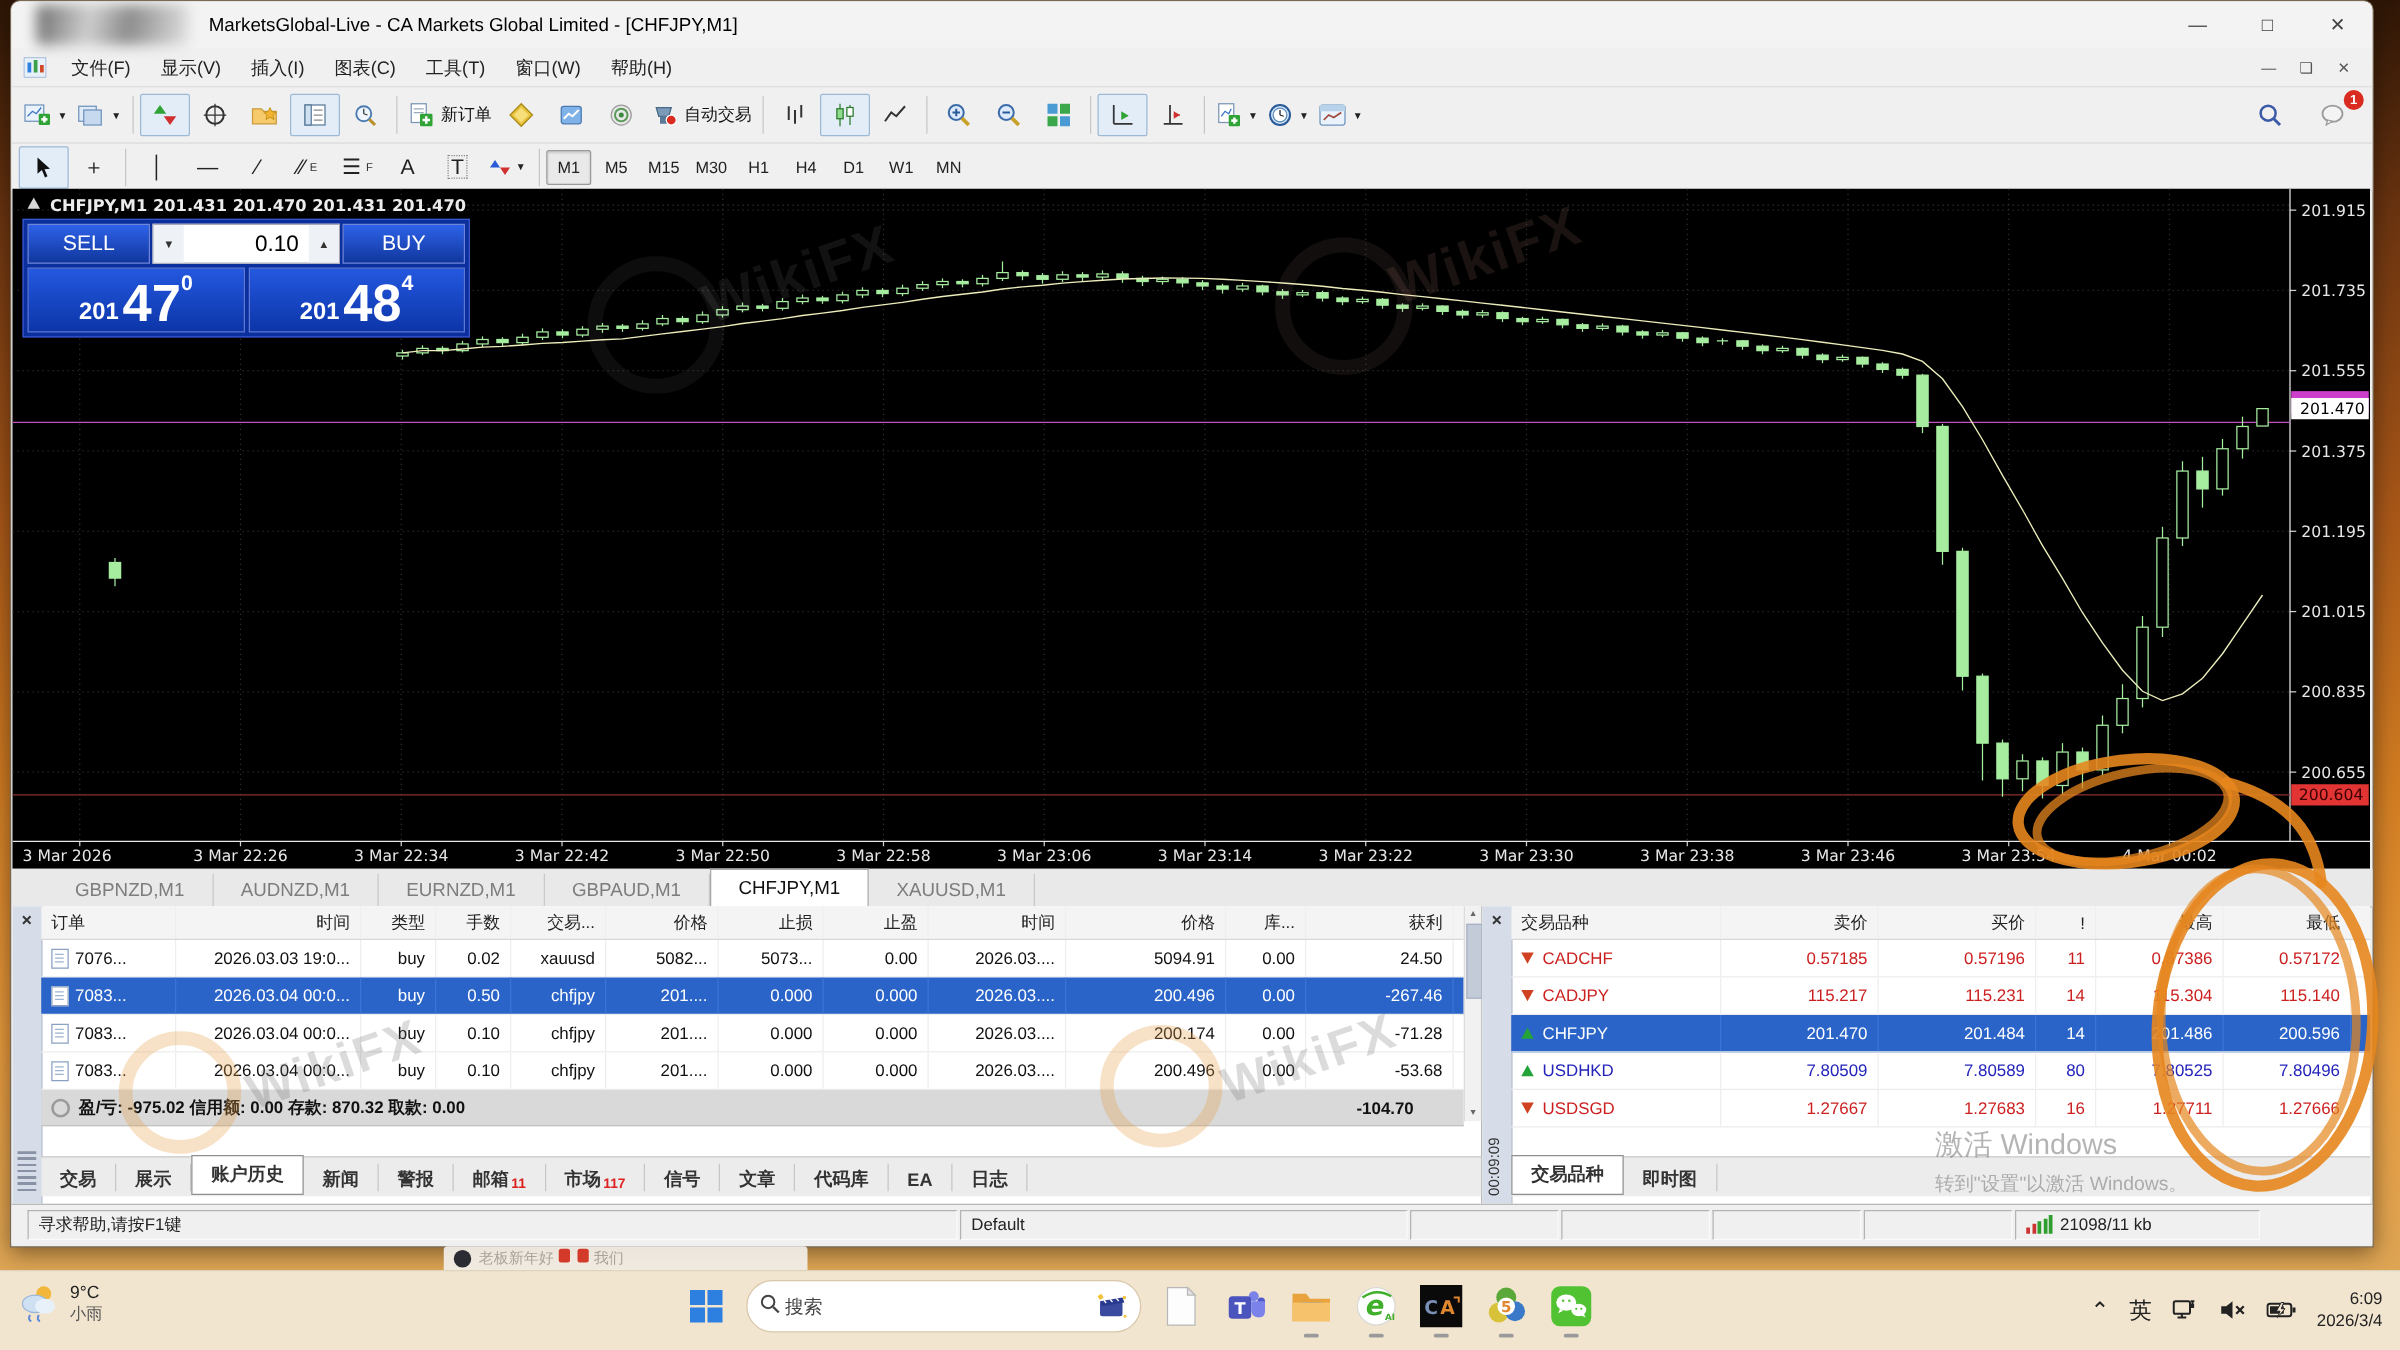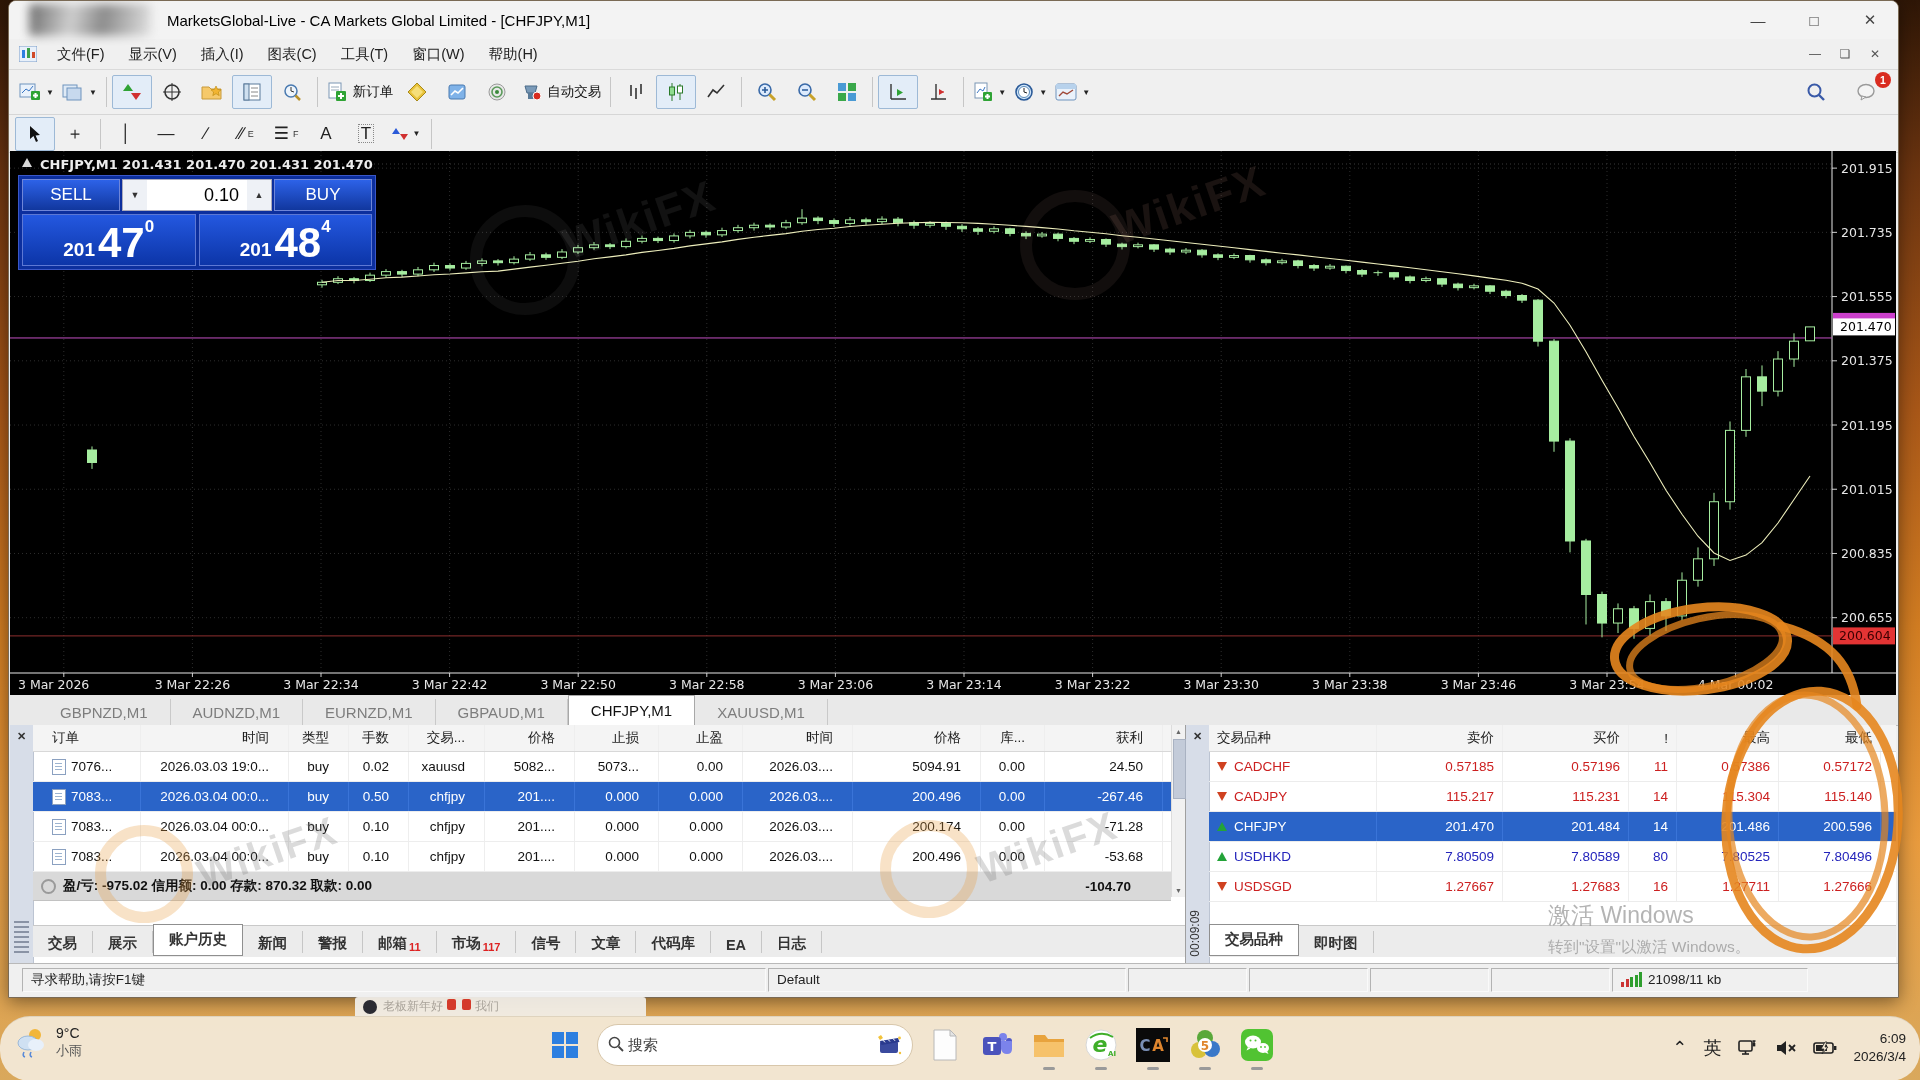--- a/index.html
+++ b/index.html
@@ -66,21 +66,21 @@
   #mwatch{flex:1;position:relative;background:#fff;}
   .gutter{position:absolute;left:0;top:0;width:23px;height:100%;background:#d7dde8;border-right:1px solid #bcc4d2;}
   .gclose{position:absolute;top:4px;left:4px;width:15px;height:15px;font-size:11px;color:#333;display:flex;
     align-items:center;justify-content:center;font-weight:bold;}
   .gstripes{position:absolute;left:4px;bottom:8px;width:15px;height:34px;
     background:repeating-linear-gradient(180deg,#8a93a5 0 2px,transparent 2px 5px);}
   .gtimer{position:absolute;left:2px;bottom:6px;writing-mode:vertical-rl;transform:rotate(180deg);
     font-size:12px;color:#333;}
   .trow{display:grid;align-items:center;height:29px;border-bottom:1px solid #ededed;font-size:13.5px;color:#111;}
   .thead{height:26px;background:#f4f4f4;border-bottom:1px solid #d8d8d8;color:#222;}
-  .tcell{padding:0 19px;text-align:right;overflow:hidden;white-space:nowrap;border-right:1px solid #eeeeee;height:100%;
+  .tcell{padding:0 8px;text-align:right;overflow:hidden;white-space:nowrap;border-right:1px solid #eeeeee;height:100%;
     display:flex;align-items:center;justify-content:flex-end;}
   .tcell.first{justify-content:flex-start;}
   .trow.selected{background:#2a64c8;color:#fff;}
   .trow.selected .tcell{border-right-color:#3a74d8;}
   .doc-ico{width:12px;height:14px;background:#fff;border:1px solid #8aa0c0;margin-right:5px;position:relative;flex:0 0 12px;}
   .doc-ico:before{content:"";position:absolute;left:2px;top:3px;width:7px;height:1.5px;background:#9db4d0;
     box-shadow:0 3px 0 #9db4d0,0 6px 0 #9db4d0;}
   .summary{height:28px;background:#d9d9d9;display:flex;align-items:center;font-size:13.5px;font-weight:bold;color:#111;
     padding-left:8px;border-bottom:1px solid #c2c2c2;}
   .summary .dot{width:11px;height:11px;border:2px solid #9a9a9a;border-radius:50%;margin-right:7px;}
@@ -118,21 +118,21 @@
   .connbars i:nth-child(1){height:5px;background:#c33;} .connbars i:nth-child(2){height:8px;background:#c33;}
   .connbars i:nth-child(3){height:10px;} .connbars i:nth-child(4){height:12px;} .connbars i:nth-child(5){height:15px;}
   
   #peek{position:absolute;left:355px;top:997px;width:275px;height:19px;background:rgba(242,240,236,.92);
     border-radius:3px 3px 0 0;display:flex;align-items:center;padding:0 8px;gap:6px;overflow:hidden;}
   .peek-av{width:14px;height:14px;border-radius:50%;background:#2b2b33;flex:0 0 14px;}
   .peek-txt{font-size:12px;color:#a9a39a;white-space:nowrap;}
   .packet{width:9px;height:11px;background:#d43a2a;border-radius:2px;display:inline-block;margin:0 1px;}
   
   #taskbar{position:absolute;left:0;top:1016px;width:1920px;height:64px;background:rgba(243,231,212,.97);
-    border-top:1px solid rgba(0,0,0,.08);border-radius:30px;}
+    border-top:1px solid rgba(0,0,0,.08);}
   .tb-left{position:absolute;left:14px;top:8px;display:flex;align-items:center;gap:8px;}
   .wtext{display:flex;flex-direction:column;line-height:1.25;}
   .wtemp{font-size:14px;color:#222;} .wdesc{font-size:13px;color:#555;}
   .tb-center{position:absolute;left:545px;top:7px;display:flex;align-items:center;gap:12px;}
   .start{width:40px;height:40px;display:flex;align-items:center;justify-content:center;border-radius:6px;}
   .winlogo{display:grid;grid-template-columns:12px 12px;grid-template-rows:12px 12px;gap:2px;}
   .winlogo i{background:#2d7fe0;display:block;}
   .searchpill{width:316px;height:42px;background:#fff;border:1px solid #d8c7ab;border-radius:21px;display:flex;
     align-items:center;padding:0 10px;gap:4px;box-sizing:border-box;}
   .searchpill .sq{font-size:15px;color:#444;}
@@ -416,20 +416,31 @@
           <span class="glyph" style="border:1px dotted #888;padding:0 2px;">T</span>
         </div>
       <div class="tbtn">
         <svg width="16" height="16" viewBox="0 0 16 16">
           <polygon points="4,2 8,8 0,8" fill="#2a5ad8"></polygon>
             <polygon points="12,14 16,8 8,8" fill="#d03030"></polygon>
         </svg>
           <span class="caret">▼</span>
       </div>
       <div class="tsep"></div>
+      <div id="tf-group" style="display:flex;align-items:center;gap:2px;">
+          <div class="tf pressed">M1</div>
+          <div class="tf">M5</div>
+          <div class="tf">M15</div>
+          <div class="tf">M30</div>
+          <div class="tf">H1</div>
+          <div class="tf">H4</div>
+          <div class="tf">D1</div>
+          <div class="tf">W1</div>
+          <div class="tf">MN</div>
+        </div>
     </div>
 
     <div id="chart">
       <svg id="chart-svg" width="1886" height="544">
           <line x1="0" y1="17.12645249487427" x2="1822" y2="17.12645249487427" stroke="#2d2d2d" stroke-dasharray="1,3"></line>
           <line x1="1822" y1="17.12645249487427" x2="1827" y2="17.12645249487427" stroke="#cfcfcf"></line>
           <text x="1831" y="21.62645249487427" class="axt">201.915</text>
           <line x1="0" y1="81.35064935064264" x2="1822" y2="81.35064935064264" stroke="#2d2d2d" stroke-dasharray="1,3"></line>
           <line x1="1822" y1="81.35064935064264" x2="1827" y2="81.35064935064264" stroke="#cfcfcf"></line>
           <text x="1831" y="85.85064935064264" class="axt">201.735</text>

